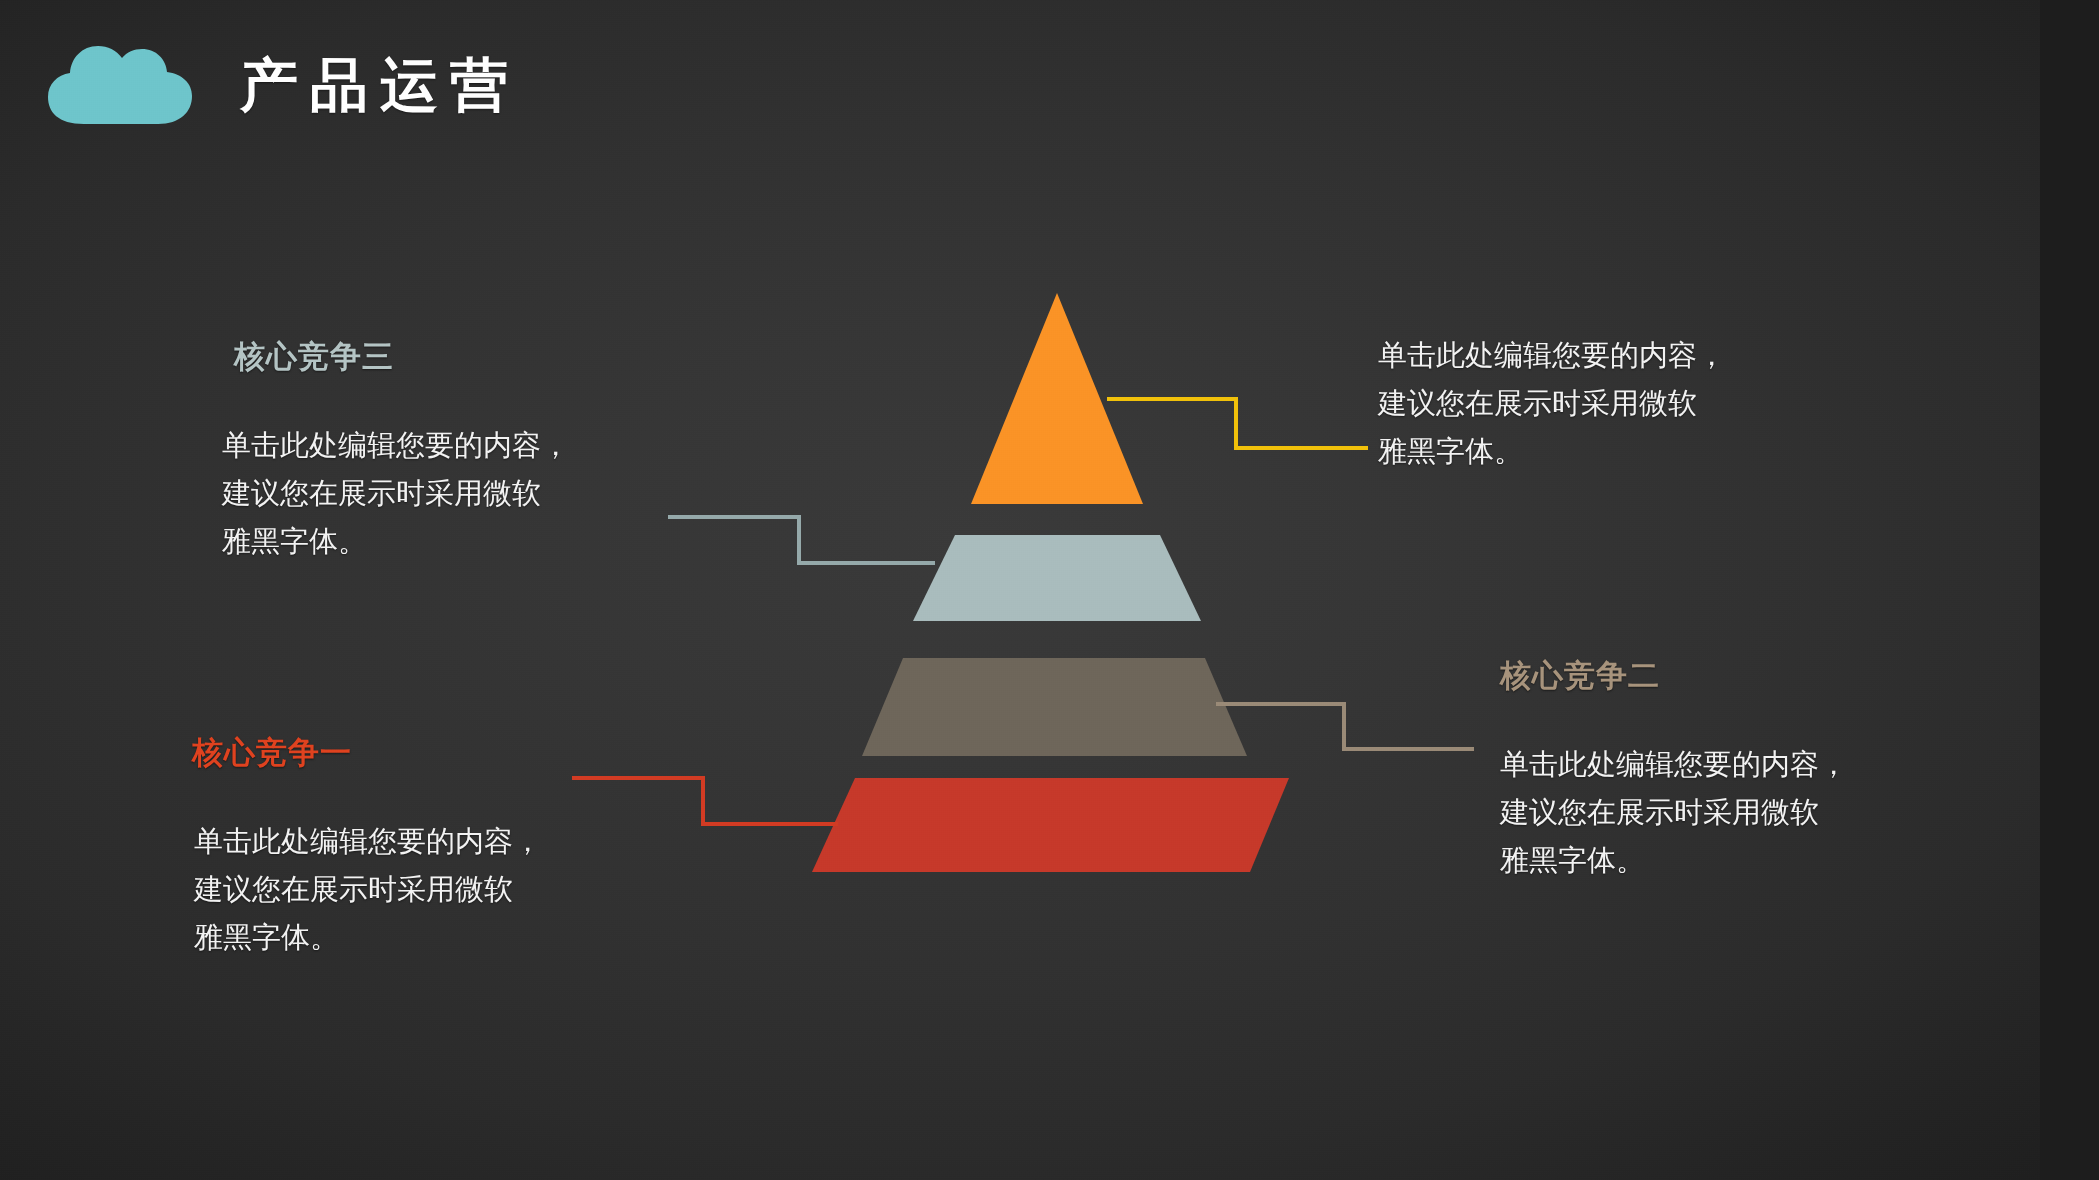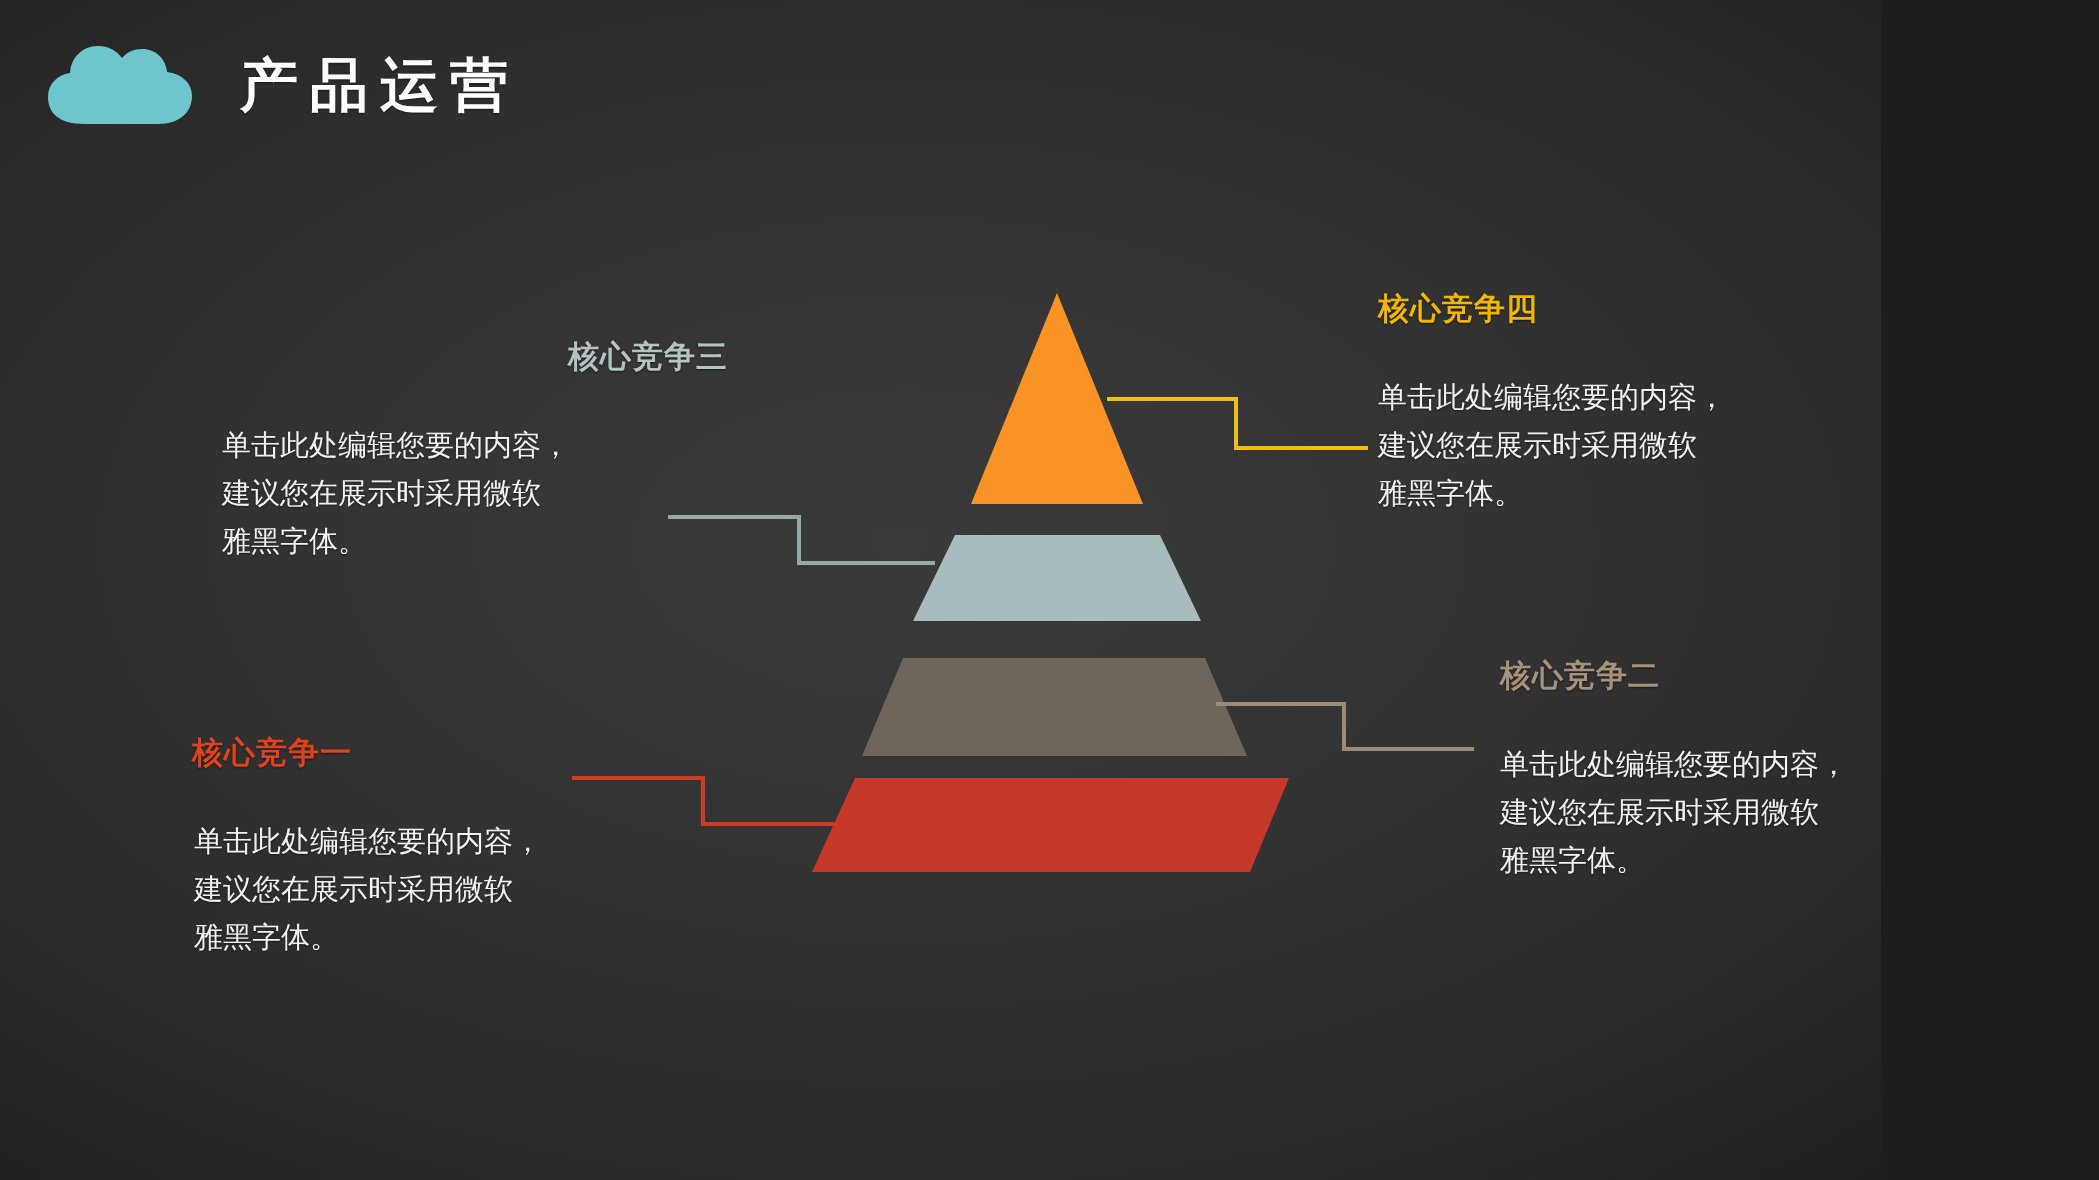--- a/index.html
+++ b/index.html
@@ -3,21 +3,21 @@
 <meta charset="utf-8">
 <title>产品运营</title>
 <style>
   html, body {
     margin: 0;
     padding: 0;
     background: #1d1d1d;
   }
   .slide {
     position: relative;
-    width: 1881px;
+    width: 2040px;
     height: 1180px;
     overflow: hidden;
     background:
       radial-gradient(ellipse 78% 72% at 48% 46%,
         #3a3a3a 0%,
         #363636 26%,
         #313131 50%,
         #2b2b2b 72%,
         #242424 88%,
         #1f1f1f 100%);
@@ -83,21 +83,21 @@
   }
   .block .blk-body > div { white-space: nowrap; }
 
   
   #block-three  { left: 208px; top: 336px; width: 520px; }
   #block-three  .blk-body { padding-left: 14px; }
   #block-four   { left: 1378px; top: 288px; width: 520px; }
   #block-two    { left: 1500px; top: 655px; width: 520px; }
   #block-one    { left: 192px; top: 732px; width: 520px; }
   #block-one    .blk-body { padding-left: 2px; }
-  #block-three  .blk-title { margin-left: 26px; text-align: right; }
+  #block-three  .blk-title { margin-left: 26px; }
 </style>
 </head>
 <body>
 
 <div class="slide">
 
   <div class="header">
 
     <svg class="cloud-logo" viewBox="0 0 155 92" aria-hidden="true">
       <path id="cloud-path" fill="#6ec6cc" d="M40 88
@@ -137,21 +137,20 @@
   <div class="block" id="block-three">
     <div class="blk-title" style="color: rgb(181, 197, 197);">核心竞争三</div>
     <div class="blk-body" style="color: rgb(243, 243, 243);">
       <div>单击此处编辑您要的内容，</div>
       <div>建议您在展示时采用微软</div>
       <div>雅黑字体。</div>
     </div>
   </div>
 
   <div class="block" id="block-four">
-    <div class="blk-title" style="color: rgb(242, 183, 5);">核心竞争四</div>
     <div class="blk-body" style="color: rgb(243, 243, 243);">
       <div>单击此处编辑您要的内容，</div>
       <div>建议您在展示时采用微软</div>
       <div>雅黑字体。</div>
     </div>
   </div>
 
   <div class="block" id="block-two">
     <div class="blk-title" style="color: rgb(168, 148, 124);">核心竞争二</div>
     <div class="blk-body" style="color: rgb(243, 243, 243);">

